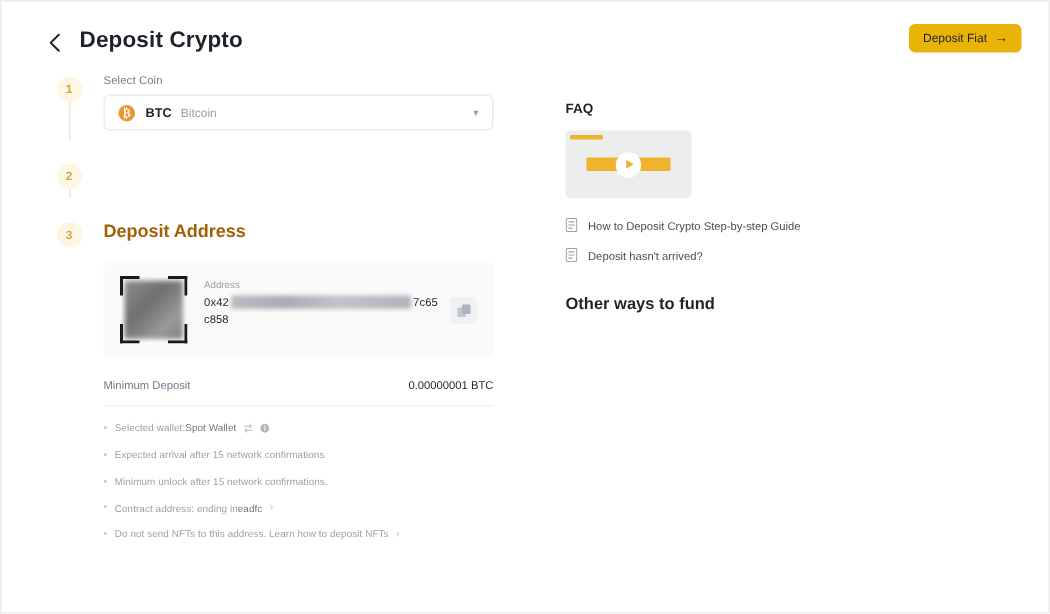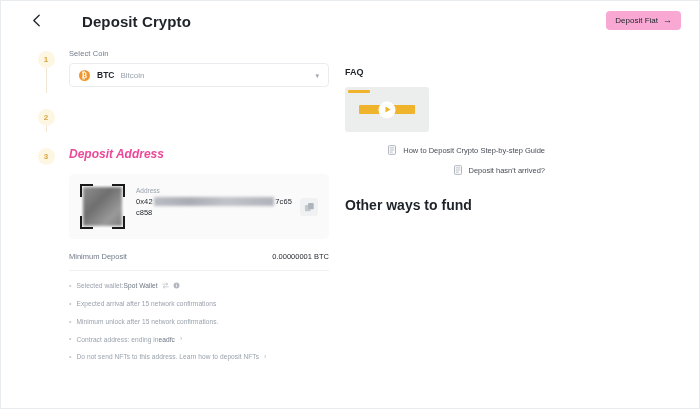--- a/index.html
+++ b/index.html
@@ -19,45 +19,44 @@
     width: 700px;
     height: 409px;
     box-sizing: border-box;
     border: 1px solid #e9ecef;
     background: #fff;
   }
 
   
   .header {
     display: flex;
-    align-items: flex-start;
+    align-items: flex-end;
     padding: 12px 18px 0 28px;
     height: 34px;
     box-sizing: border-box;
-    gap: 29px;
   }
   .back-icon {
     width: 14px;
     height: 14px;
     margin-right: 10px;
     display: flex;
     align-items: center;
     justify-content: center;
     color: #1e2329;
     cursor: pointer;
   }
   .page-title {
     font-size: 15px;
     font-weight: bold;
     letter-spacing: 0.1px;
     color: #1e2329;
   }
   .header-spacer { flex: 1; }
   .fiat-btn {
-    background: #f9a8d4;
+    background: #eab308;
     border: none;
     border-radius: 4px;
     font-family: "Liberation Sans", sans-serif;
     font-size: 8px;
     color: #1e2329;
     padding: 5px 9px;
     display: flex;
     align-items: center;
     gap: 5px;
     cursor: pointer;
@@ -69,21 +68,21 @@
   .content {
     display: flex;
     padding: 14px 18px 0 28px;
   }
   .left-col {
     width: 300px;
     position: relative;
   }
   .right-col {
     width: 200px;
-    margin-left: 16px;
+    margin-left: 48px;
     padding-top: 18px;
   }
 
   
   .step-row {
     display: flex;
     position: relative;
   }
   .step-marker {
     width: 34px;
@@ -165,23 +164,22 @@
     margin-left: auto;
     color: #9aa2ad;
     font-size: 7px;
     line-height: 1;
   }
   .step-gap { height: 20px; }
 
   .section-title {
     font-size: 12px;
     font-weight: bold;
-    color: #ec4899;
+    color: #a16207;
     margin-top: 1px;
-    font-style: italic;
   }
 
   
   .addr-card {
     margin-top: 13px;
     background: #fafafa;
     border-radius: 5px;
     padding: 10px 11px;
     display: flex;
     align-items: flex-start;
@@ -365,26 +363,25 @@
   }
   .video-time { font-size: 7px; color: #9aa2ad; }
 
   .faq-link {
     display: flex;
     align-items: center;
     font-size: 7.5px;
     color: #474d57;
     margin-bottom: 10px;
     cursor: pointer;
-    justify-content: flex-end;
   }
   .doc-icon { margin-right: 7px; color: #9aa2ad; display: inline-flex; }
 
   .fund-title {
-    font-size: 14px;
+    font-size: 11px;
     font-weight: bold;
     color: #1e2329;
     margin-top: 22px;
     margin-bottom: 9px;
   }
   .fund-card {
     border: 1px solid #eef0f2;
     border-radius: 5px;
     padding: 10px 11px;
     display: flex;

